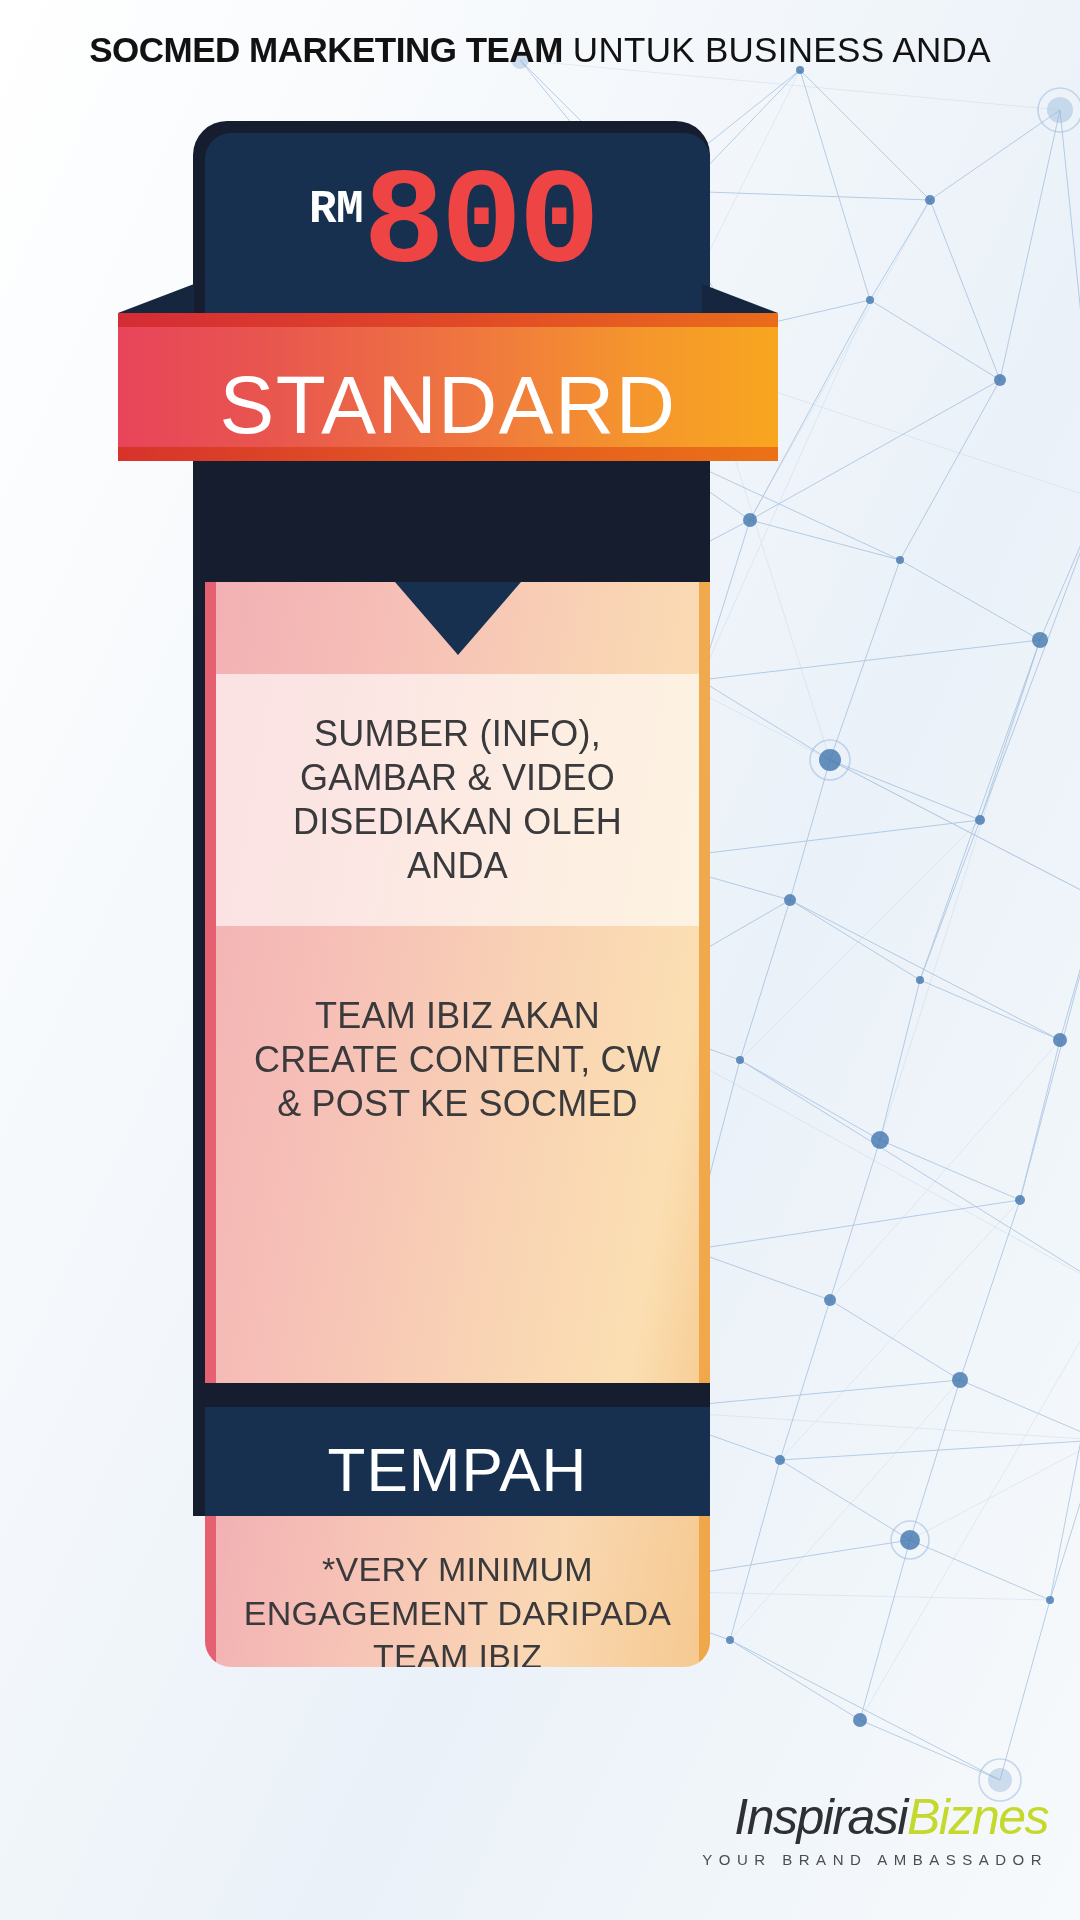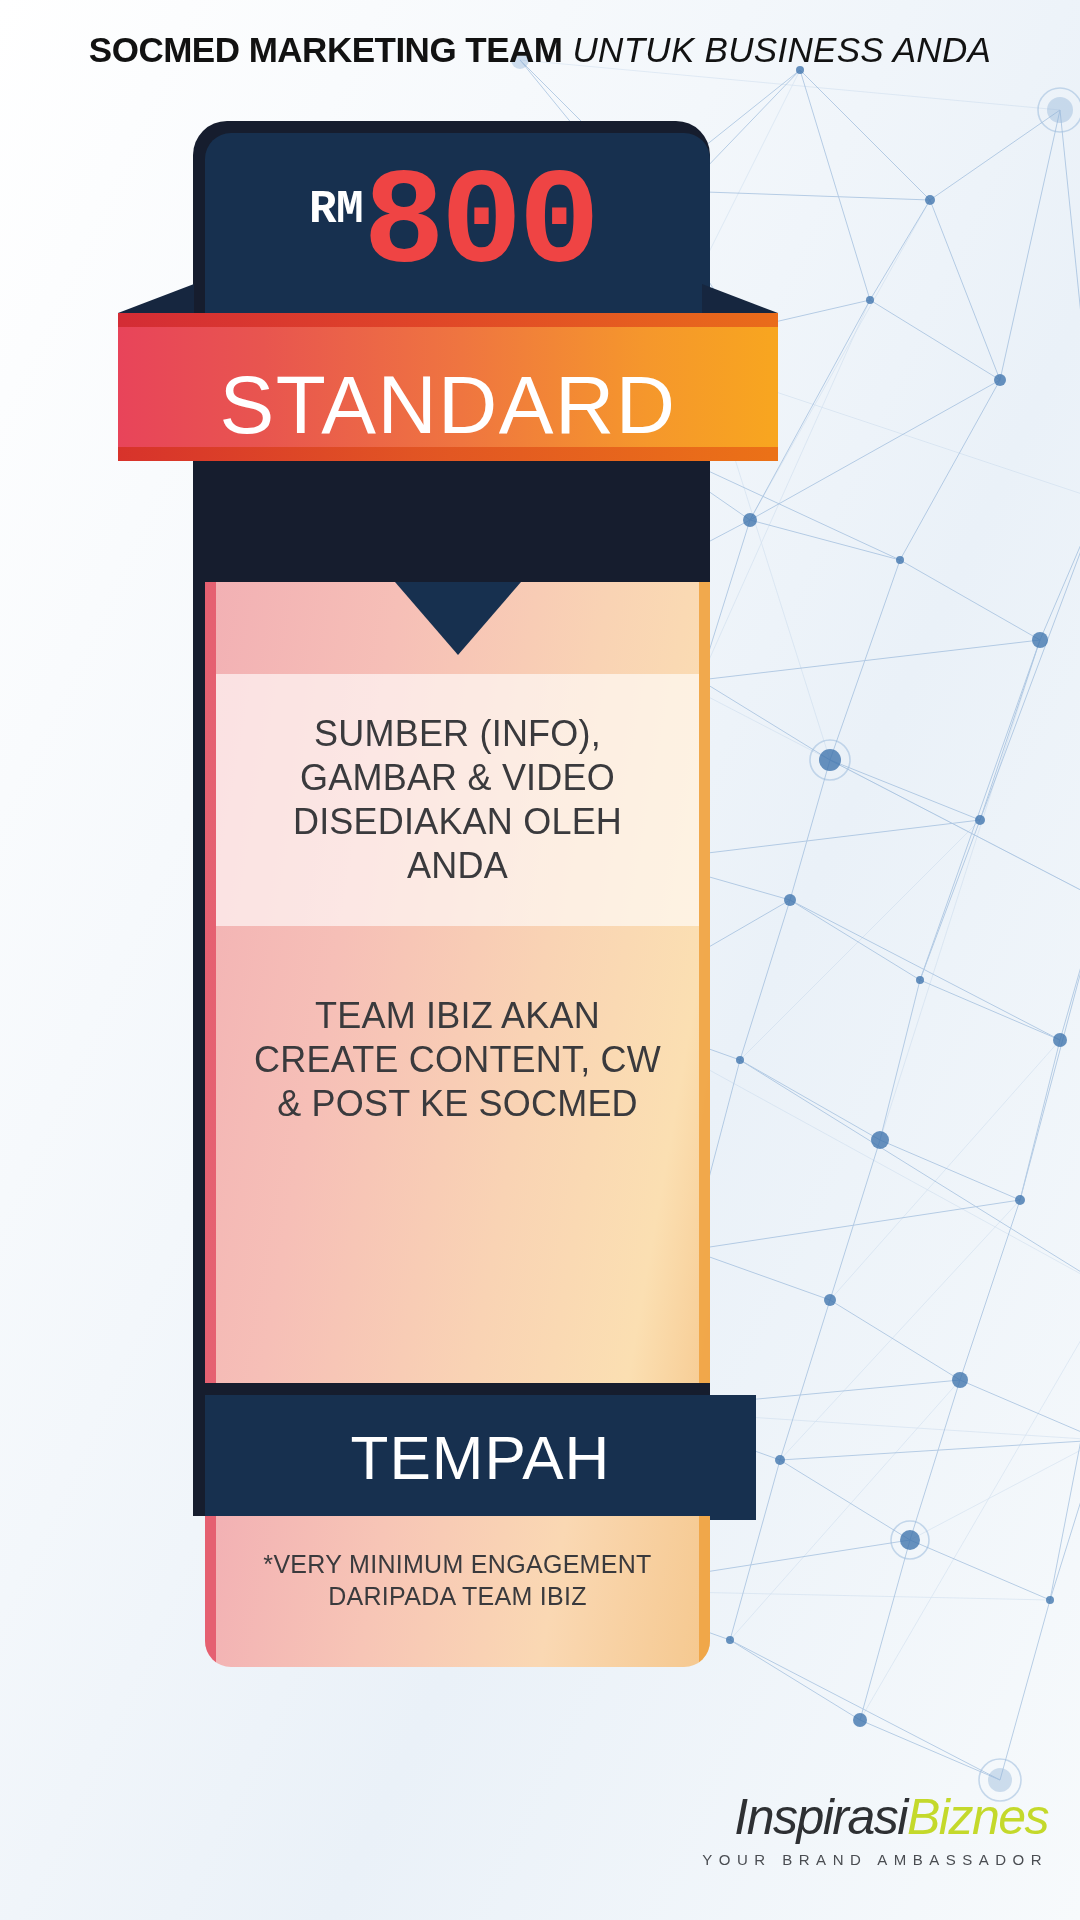--- a/index.html
+++ b/index.html
@@ -42,21 +42,20 @@
     letter-spacing: -0.2px;
   }
   #header .hd-strong {
     font-weight: bold;
     font-stretch: condensed;
     letter-spacing: -0.5px;
   }
   #header .hd-light {
     font-weight: 400;
     letter-spacing: 0.3px;
-    font-style: italic;
   }
 
   
   #card {
     position: absolute;
     left: 193px;
     top: 121px;
     width: 517px;
     height: 1325px;
   }
@@ -269,22 +268,22 @@
     position: absolute;
     left: 0;
     top: 0;
     width: 517px;
     height: 133px;
     background: #161d2e;
   }
   .tempah-band {
     position: absolute;
     left: 12px;
-    top: 12px;
-    width: 551px;
+    top: 24px;
+    width: 505px;
     height: 125px;
     background: #17304f;
     display: flex;
     align-items: center;
     justify-content: center;
     color: #ffffff;
     font-size: 62px;
     letter-spacing: 1px;
   }
 
@@ -308,21 +307,21 @@
   .footnote-edge-right {
     position: absolute;
     right: 0; top: 0; width: 11px; height: 151px;
     background: #f0a341; opacity: 0.9;
   }
   .footnote-text {
     position: absolute;
     left: 18px; right: 18px; top: 32px;
     text-align: center;
     color: #3a3a3d;
-    font-size: 25px;
+    font-size: 34px;
     line-height: 1.28;
     letter-spacing: 0.3px;
   }
 
   
   #logo {
     position: absolute;
     right: 32px;
     bottom: 52px;
     text-align: right;

